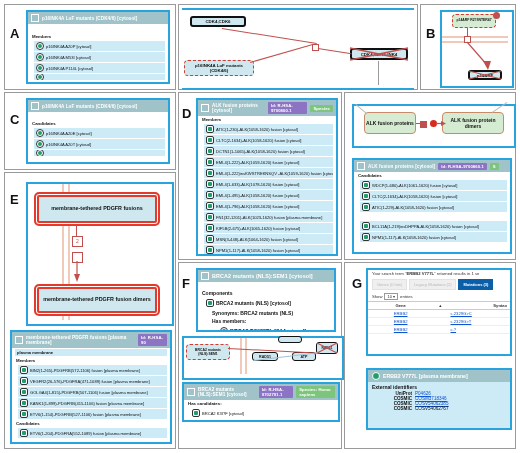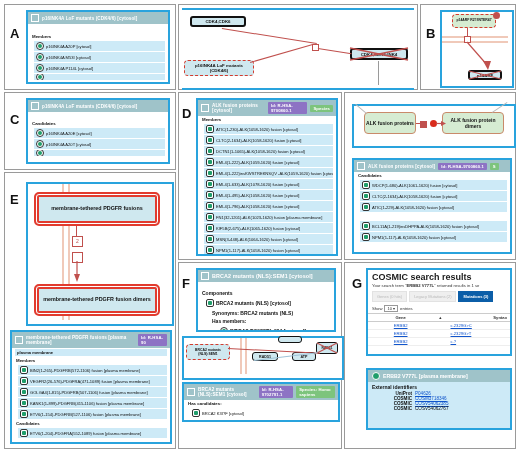--- a/index.html
+++ b/index.html
@@ -353,21 +353,20 @@
     </div>
     <div class="secrow">Has candidates:</div>
     <div class="lrow" style="background:#fff;">
         <span class="bullet sq" style="background:#fff;"></span>
         <span>BRCA2 K3I?F [cytosol]</span>
       </div>
   </div>
 
   <div class="letter" style="left:352px;top:276px;">G</div>
   <div class="cos" style="left:366px;top:268px;width:146px;height:88px;">
-    <h1>COSMIC search results</h1>
     <div class="sub"><span>Your search term "</span><b>ERBB2 V777L</b><span>" returned results in 1 se</span></div>
     <div class="tabs">
       <div class="tab">Genes (0 hits)</div>
       <div class="tab">Legacy Mutations (2)</div>
       <div class="tab active">Mutations (3)</div>
     </div>
     <div class="show">
       <span>Show</span>
       <span class="sel"><span>10</span> ▾</span>
       <span>entries</span>

